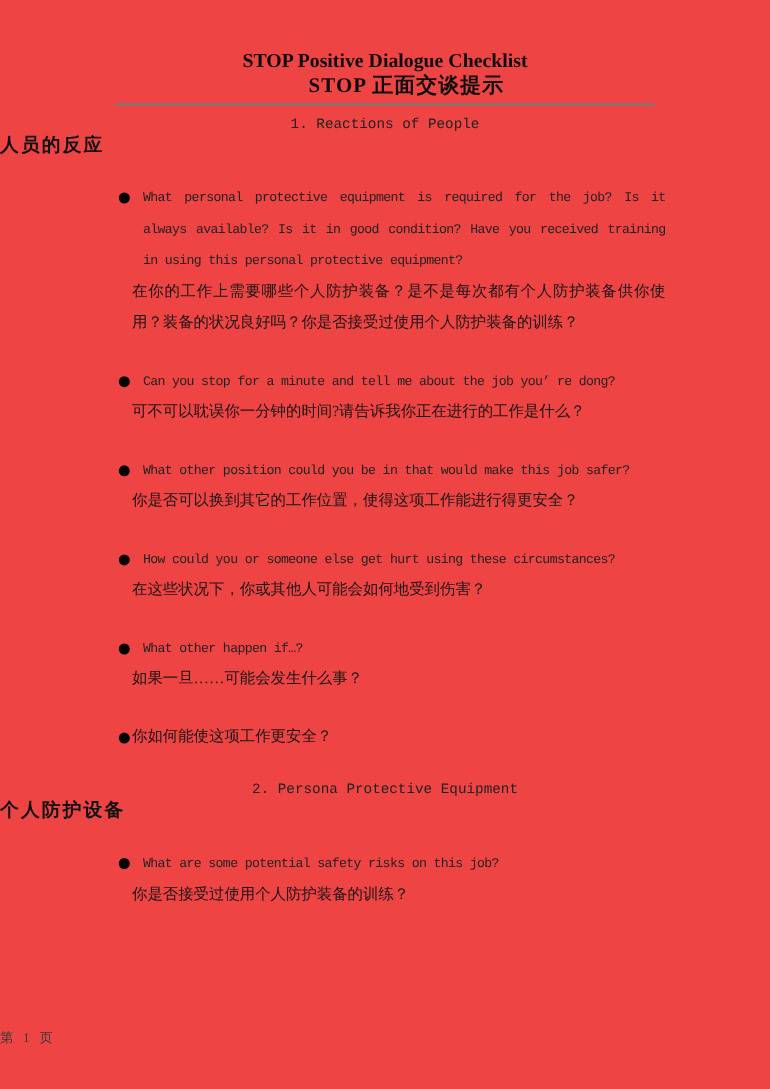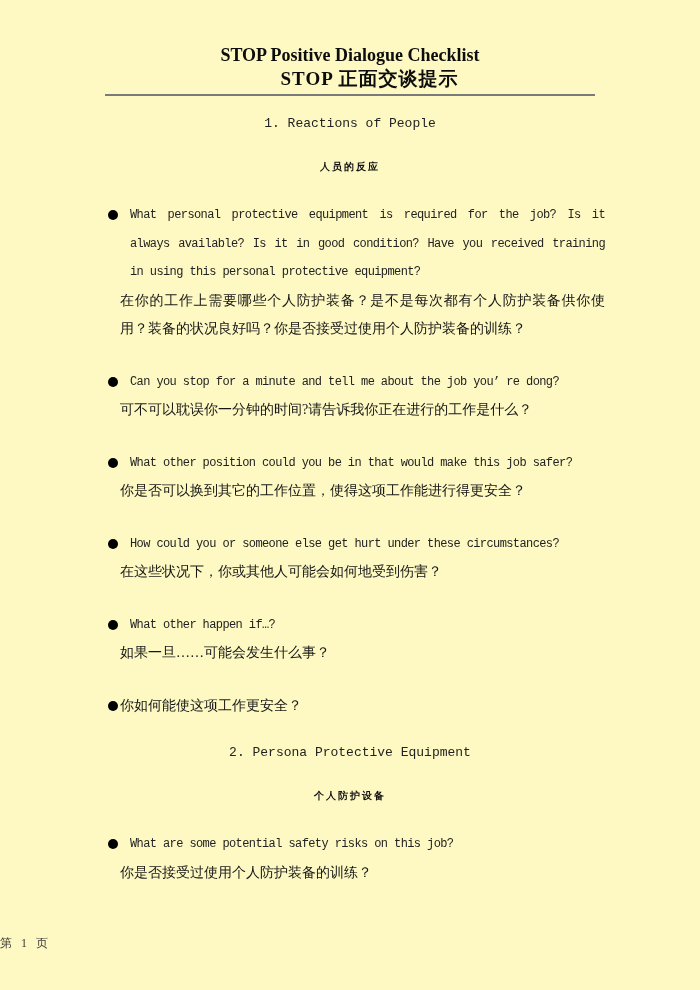--- a/index.html
+++ b/index.html
@@ -4,21 +4,21 @@
 <style>
   html, body {
     margin: 0;
     padding: 0;
     background: #ffffff;
   }
   .page {
     position: relative;
     width: 700px;
     height: 990px;
-    background: #fef9c3;
+    background: #ef4444;
     color: #1c1c1c;
     box-sizing: border-box;
     padding-top: 44px;
     overflow: hidden;
     font-family: "Liberation Serif", serif;
   }
   .title-en {
     text-align: center;
     font-family: "Liberation Serif", "DejaVu Serif", serif;
     font-weight: bold;
@@ -34,32 +34,30 @@
     color: #0d0d0d;
     letter-spacing: 1px;
     margin-left: 39px;
   }
   .rule {
     height: 2px;
     background: #7a7a7a;
     margin: 2px 105px 0 105px;
   }
   .section-heading-en {
-    margin-top: 19px;
+    margin-top: 8px;
     text-align: center;
     font-family: "Liberation Mono", "DejaVu Sans Mono", monospace;
     font-size: 13px;
     line-height: 18px;
     color: #222222;
   }
   .section-heading-zh {
-    margin-top: 24px;
-    text-align: center;
     font-weight: bold;
-    font-size: 10px;
+    font-size: 17px;
     line-height: 20px;
     letter-spacing: 2px;
     color: #111111;
   }
   .bullet-list {
     margin-top: 24px;
   }
   .item {
     position: relative;
     margin: 0 95px 24px 108px;
@@ -128,21 +126,21 @@
       </div>
 
       <div class="item">
         <span class="bullet"></span>
         <div class="en">What other position could you be in that would make this job safer?</div>
         <div class="zh">你是否可以换到其它的工作位置，使得这项工作能进行得更安全？</div>
       </div>
 
       <div class="item">
         <span class="bullet"></span>
-        <div class="en">How could you or someone else get hurt under these circumstances?</div>
+        <div class="en">How could you or someone else get hurt using these circumstances?</div>
         <div class="zh">在这些状况下，你或其他人可能会如何地受到伤害？</div>
       </div>
 
       <div class="item">
         <span class="bullet"></span>
         <div class="en">What other happen if…?</div>
         <div class="zh">如果一旦……可能会发生什么事？</div>
       </div>
 
       <div class="item">

